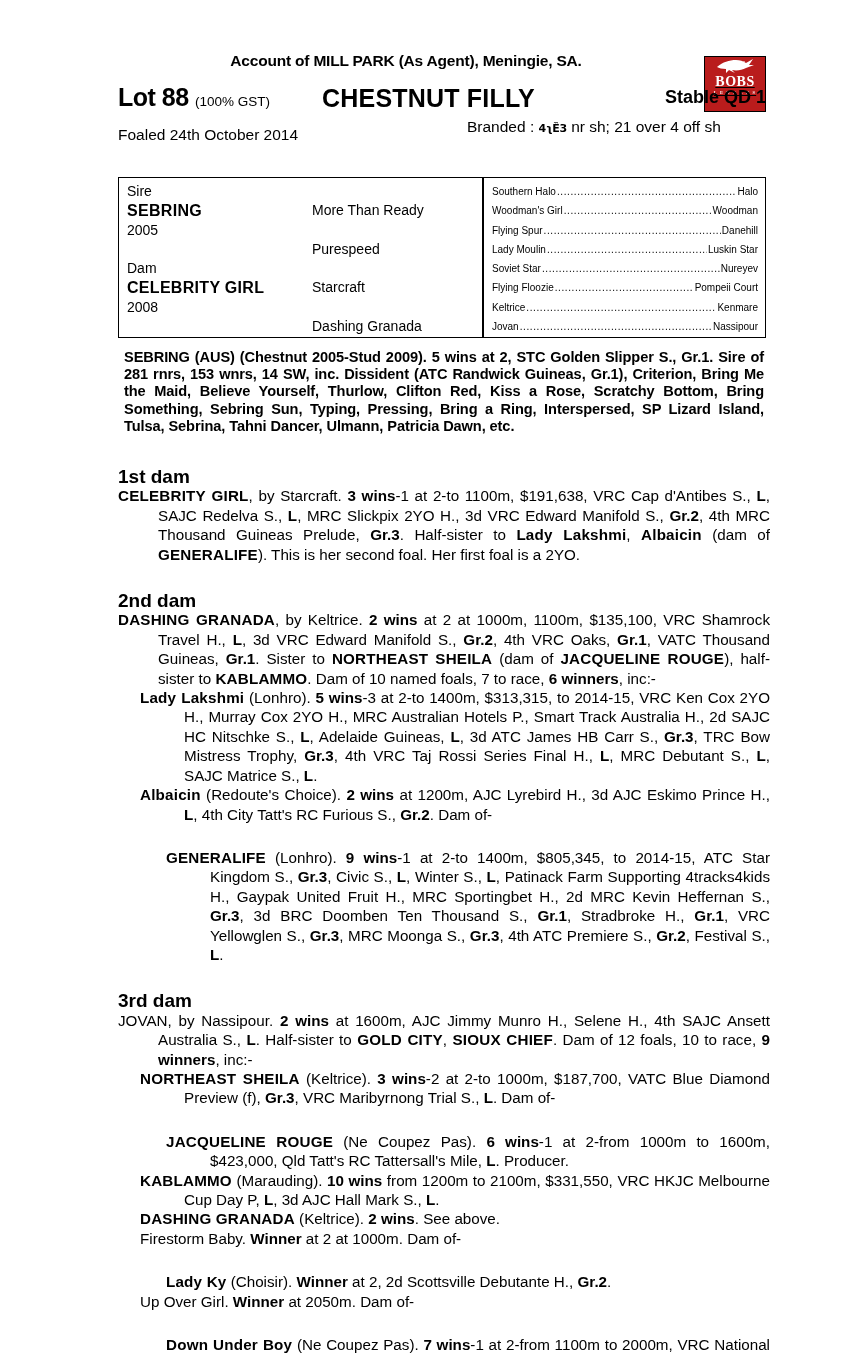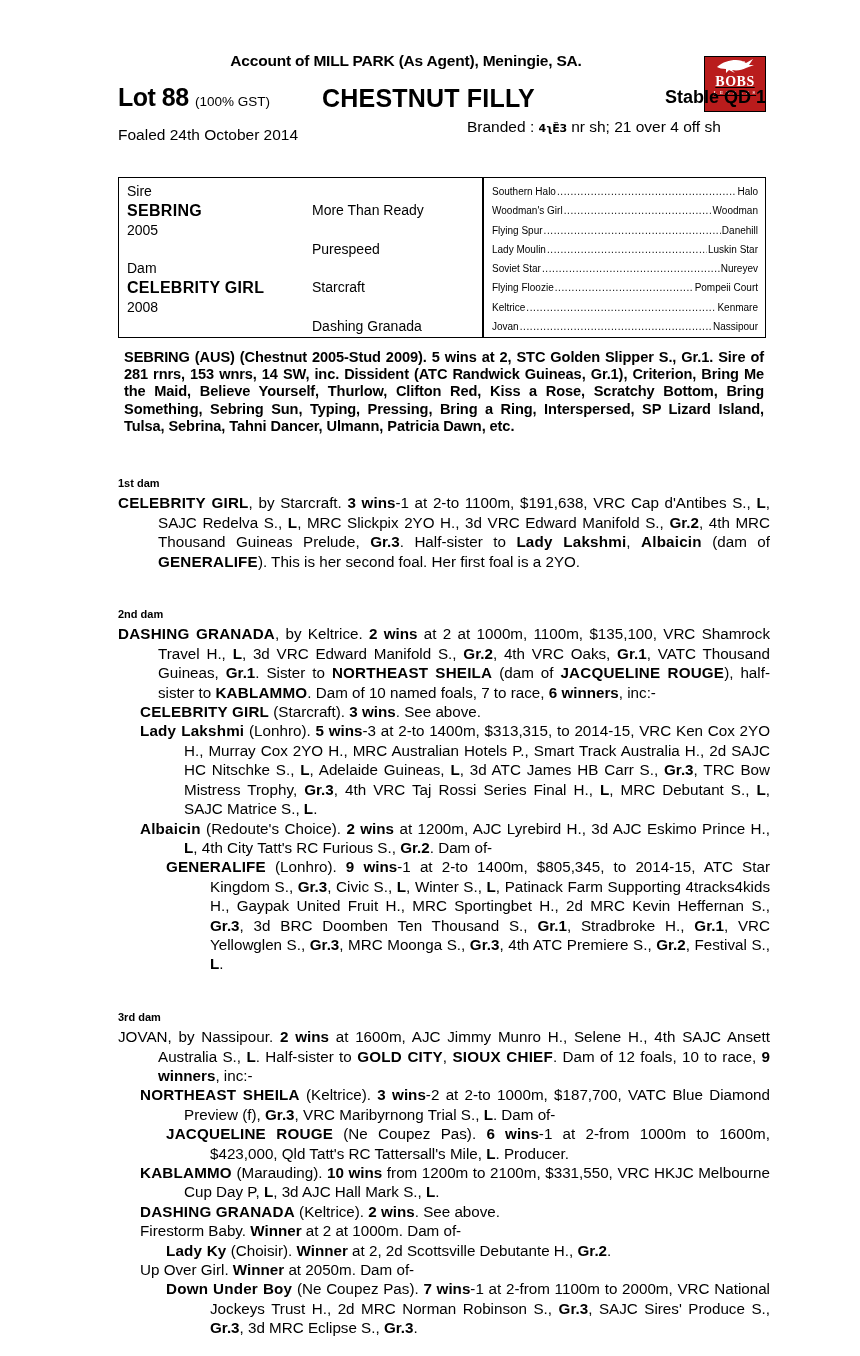--- a/index.html
+++ b/index.html
@@ -197,32 +197,32 @@
   .body {
     position: absolute;
     left: 118px;
     top: 459px;
     width: 652px;
     font-size: 15.2px;
     line-height: 19.4px;
   }
   .dam-head {
     font-weight: bold;
-    font-size: 11px;
-    margin-top: 15px;
+    font-size: 19px;
+    margin-top: 8px;
   }
   .entry {
     text-align: justify;
     text-justify: inter-word;
     margin: 0;
   }
   .gap { height: 19px; }
   .lvl1 { padding-left: 40px; text-indent: -40px; }
   .lvl2 { padding-left: 66px; text-indent: -44px; }
-  .lvl3 { padding-left: 92px; text-indent: -44px; }
+  .lvl3 { padding-left: 92px; text-indent: -44px; margin-top: 24px; }
 
   b, strong { font-weight: bold; }
   .bigname { font-weight: bold; letter-spacing: 0.2px; }
 </style>
 </head>
 <body>
 
 <div class="page">
 
   <div class="header">
@@ -326,21 +326,20 @@
   <div class="body">
 
     <div class="dam-head">1st dam</div>
     <div class="entry lvl1" id="first-dam-entry"><b class="bigname">CELEBRITY GIRL</b>, by Starcraft. <b>3 wins</b>-1 at 2-to 1100m, $191,638, VRC Cap d'Antibes S., <b>L</b>, SAJC Redelva S., <b>L</b>, MRC Slickpix 2YO H., 3d VRC Edward Manifold S., <b>Gr.2</b>, 4th MRC Thousand Guineas Prelude, <b>Gr.3</b>. Half-sister to <b class="bigname">Lady Lakshmi</b>, <b class="bigname">Albaicin</b> (dam of <b class="bigname">GENERALIFE</b>). This is her second foal. Her first foal is a 2YO.</div>
 
     <div class="gap"></div>
 
     <div class="dam-head">2nd dam</div>
     <div id="second-dam-entries">
         <div class="entry lvl1"><b class="bigname">DASHING GRANADA</b>, by Keltrice. <b>2 wins</b> at 2 at 1000m, 1100m, $135,100, VRC Shamrock Travel H., <b>L</b>, 3d VRC Edward Manifold S., <b>Gr.2</b>, 4th VRC Oaks, <b>Gr.1</b>, VATC Thousand Guineas, <b>Gr.1</b>. Sister to <b class="bigname">NORTHEAST SHEILA</b> (dam of <b class="bigname">JACQUELINE ROUGE</b>), half-sister to <b class="bigname">KABLAMMO</b>. Dam of 10 named foals, 7 to race, <b>6 winners</b>, inc:-</div>
-        <div class="entry lvl2"><b class="bigname">CELEBRITY GIRL</b> (Starcraft). <b>3 wins</b>. See above.</div>
         <div class="entry lvl2"><b class="bigname">Lady Lakshmi</b> (Lonhro). <b>5 wins</b>-3 at 2-to 1400m, $313,315, to 2014-15, VRC Ken Cox 2YO H., Murray Cox 2YO H., MRC Australian Hotels P., Smart Track Australia H., 2d SAJC HC Nitschke S., <b>L</b>, Adelaide Guineas, <b>L</b>, 3d ATC James HB Carr S., <b>Gr.3</b>, TRC Bow Mistress Trophy, <b>Gr.3</b>, 4th VRC Taj Rossi Series Final H., <b>L</b>, MRC Debutant S., <b>L</b>, SAJC Matrice S., <b>L</b>.</div>
         <div class="entry lvl2"><b class="bigname">Albaicin</b> (Redoute's Choice). <b>2 wins</b> at 1200m, AJC Lyrebird H., 3d AJC Eskimo Prince H., <b>L</b>, 4th City Tatt's RC Furious S., <b>Gr.2</b>. Dam of-</div>
         <div class="entry lvl3"><b class="bigname">GENERALIFE</b> (Lonhro). <b>9 wins</b>-1 at 2-to 1400m, $805,345, to 2014-15, ATC Star Kingdom S., <b>Gr.3</b>, Civic S., <b>L</b>, Winter S., <b>L</b>, Patinack Farm Supporting 4tracks4kids H., Gaypak United Fruit H., MRC Sportingbet H., 2d MRC Kevin Heffernan S., <b>Gr.3</b>, 3d BRC Doomben Ten Thousand S., <b>Gr.1</b>, Stradbroke H., <b>Gr.1</b>, VRC Yellowglen S., <b>Gr.3</b>, MRC Moonga S., <b>Gr.3</b>, 4th ATC Premiere S., <b>Gr.2</b>, Festival S., <b>L</b>.</div>
       </div>
 
     <div class="gap"></div>
 
     <div class="dam-head">3rd dam</div>
     <div id="third-dam-entries">
         <div class="entry lvl1">JOVAN, by Nassipour. <b>2 wins</b> at 1600m, AJC Jimmy Munro H., Selene H., 4th SAJC Ansett Australia S., <b>L</b>. Half-sister to <b class="bigname">GOLD CITY</b>, <b class="bigname">SIOUX CHIEF</b>. Dam of 12 foals, 10 to race, <b>9 winners</b>, inc:-</div>

